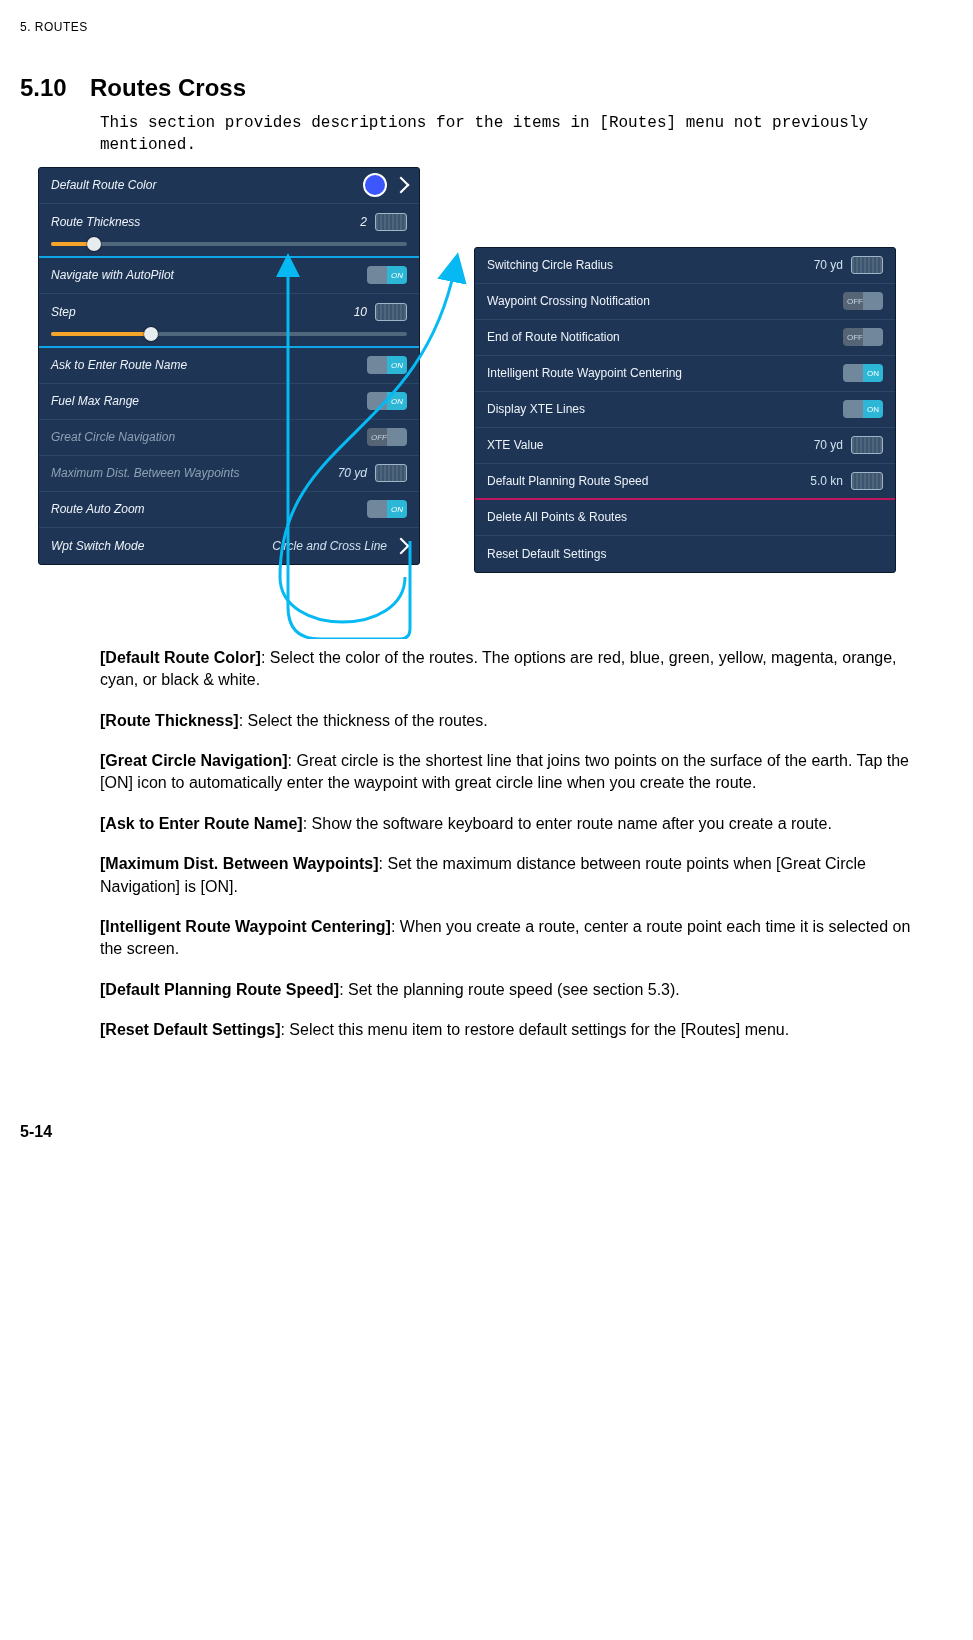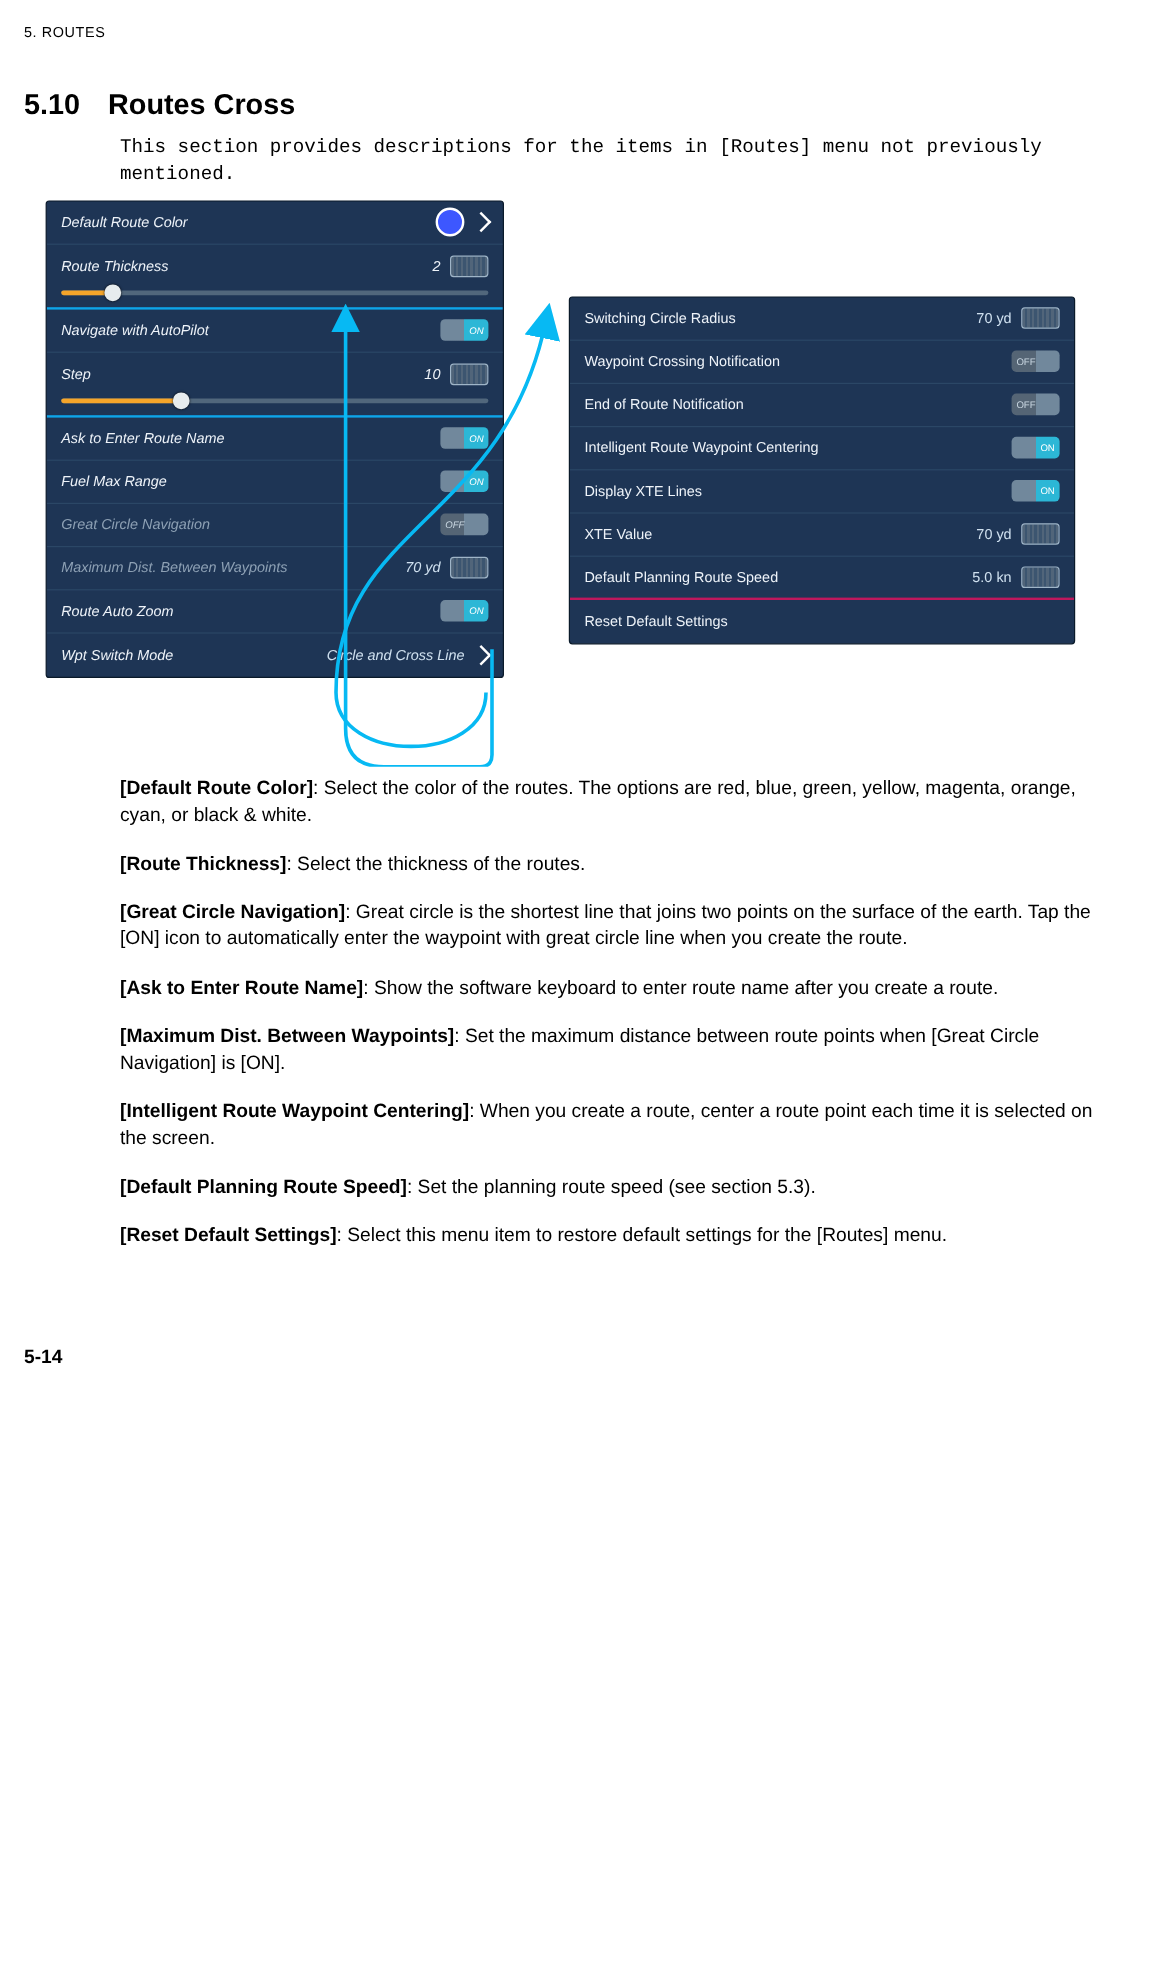--- a/index.html
+++ b/index.html
@@ -213,20 +213,23 @@
     <div class="row">
       <span class="label">XTE Value</span>
       <span class="value">70 yd</span>
       <span class="kbd"></span>
     </div>
     <div class="row" style="border-bottom:2px solid #be185d">
       <span class="label">Default Planning Route Speed</span>
       <span class="value">5.0 kn</span>
       <span class="kbd"></span>
     </div>
+    <div class="row">
+      <span class="label">Delete All Points &amp; Routes</span>
+    </div>
     <div class="row" style="border-bottom:none">
       <span class="label">Reset Default Settings</span>
     </div>
   </div>
 
   <svg class="connector" viewBox="0 0 210 390">
     <defs>
       <marker id="arrowhead" markerWidth="8" markerHeight="8" refX="4" refY="4" orient="auto">
         <path d="M0,0 L8,4 L0,8 Z" fill="#07b9f3"></path>
       </marker>

